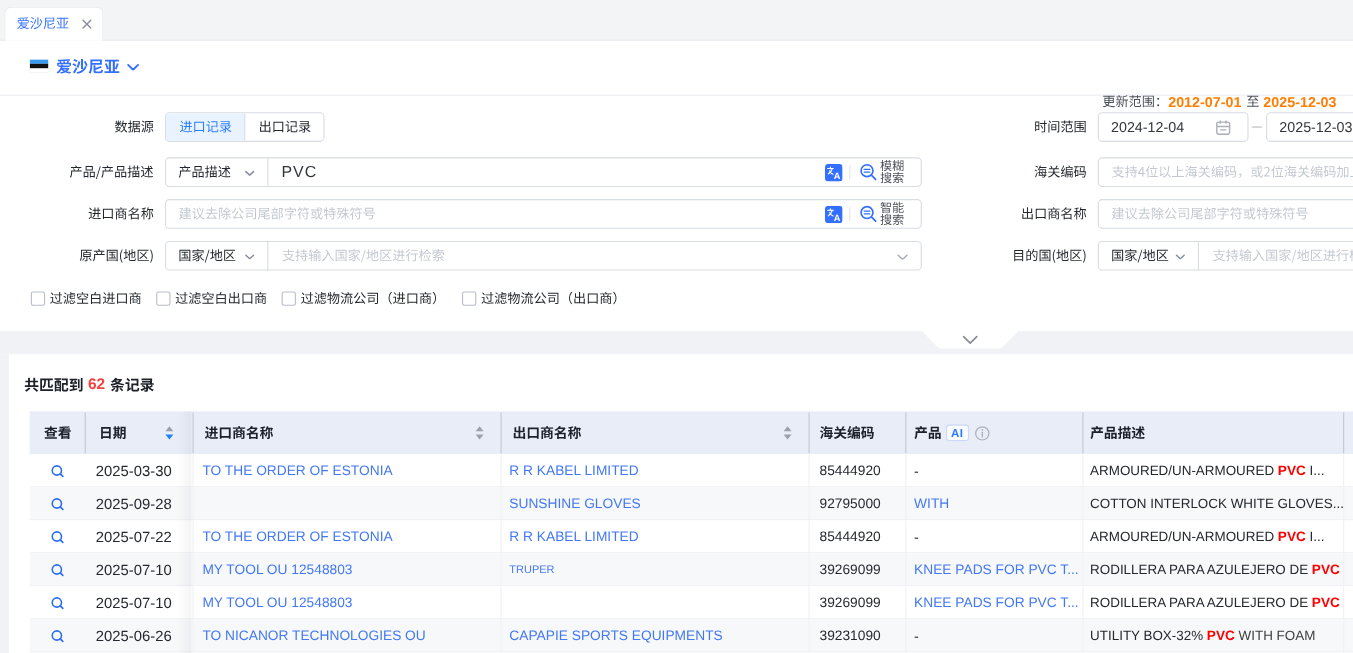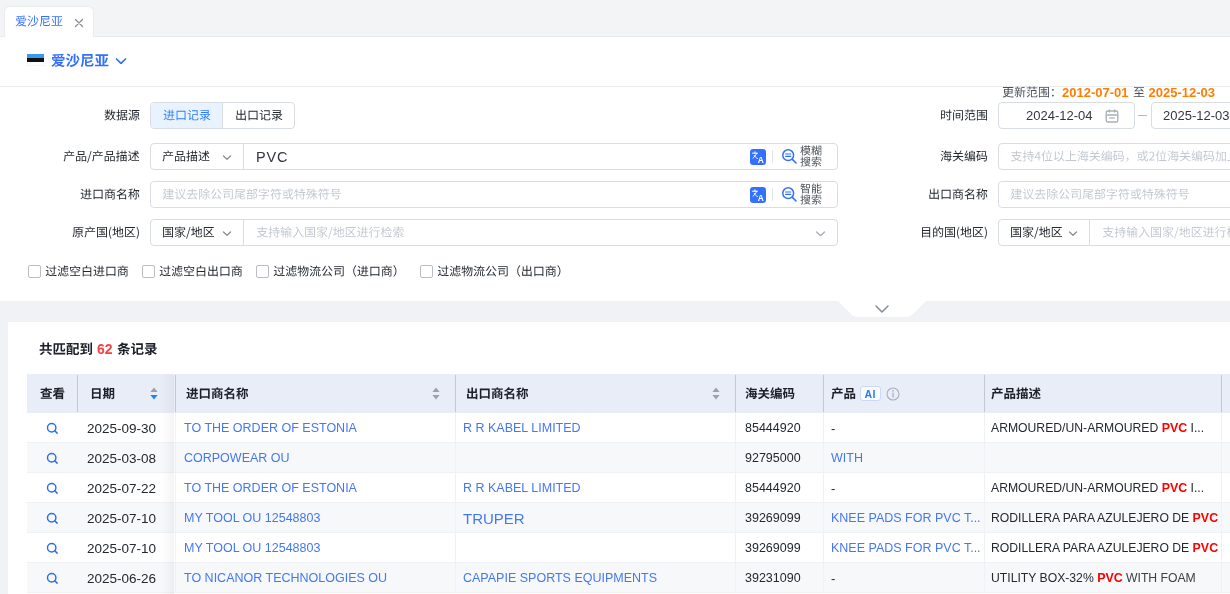--- a/index.html
+++ b/index.html
@@ -262,21 +262,21 @@
         <use href="#g400_68c0" x="1039.2"></use>
         <use href="#g400_7d22" x="1139.2"></use>
       </svg>
     </div>
     <div style="position:absolute;left:815px;top:219px;height:27px;display:flex;align-items:center;">
       <svg width="11" height="7" viewBox="0 0 11 7" style="flex:none">
         <polyline points="1.5,3 5.5,6.82 9.5,3" fill="none" stroke="#aab0ba" stroke-width="1.4" stroke-linecap="round" stroke-linejoin="round"></polyline>
       </svg>
     </div>
     <div class="abs" style="left:998px;top:102px;width:137px;height:27px;border:1px solid #d8dce3;border-radius:4px;background:#fff"></div>
-    <div style="position:absolute;left:1010px;top:102px;height:27px;display:flex;align-items:center;margin-left:16px;">
+    <div style="position:absolute;left:1010px;top:102px;height:27px;display:flex;align-items:center;">
       <span style="font-size:13px;color:#33373d;font-weight:400;white-space:pre;">2024-12-04</span>
     </div>
     <div style="position:absolute;left:1104px;top:102px;height:27px;display:flex;align-items:center;">
       <svg width="16" height="16" viewBox="0 0 16 16" style="flex:none">
         <rect x="2.2" y="3" width="11.6" height="11" rx="1.6" fill="none" stroke="#a9aeb8" stroke-width="1.3"></rect>
         <path d="M5.4 1.6v3M10.6 1.6v3M2.5 7h11" stroke="#a9aeb8" stroke-width="1.3"></path>
         <path d="M5.2 10h5.6" stroke="#a9aeb8" stroke-width="1.2"></path>
       </svg>
     </div>
     <div class="abs" style="left:1138px;top:115px;width:9px;height:1px;background:#b6bac2"></div>
@@ -417,21 +417,21 @@
         <use href="#g400_5546" x="900"></use>
         <use href="#g400_ff09" x="1000"></use>
       </svg>
     </div>
     <div class="abs" style="left:0;top:301px;width:1230px;height:21px;background:#f1f2f5"></div>
     <svg class="abs" style="left:838px;top:301px" width="88" height="16" viewBox="0 0 88 16">
       <path d="M0 0 H88 L74 14 Q72 16 69 16 H19 Q16 16 14 14 Z" fill="#fff"></path>
       <polyline points="38,5 44,11 50,5" fill="none" stroke="#868c98" stroke-width="1.5" stroke-linecap="round" stroke-linejoin="round"></polyline>
     </svg>
     <div class="abs" style="left:0;top:322px;width:8px;height:272px;background:#f1f2f5"></div>
-    <div style="position:absolute;left:39px;top:341px;height:16px;display:flex;align-items:center;">
+    <div style="position:absolute;left:22px;top:341px;height:16px;display:flex;align-items:flex-end;">
       <svg class="ct" style="width:58.0px;height:13.8px" viewBox="0 -88 430 102" fill="#1d2129">
         <use href="#g700_5171" x="0"></use>
         <use href="#g700_5339" x="100"></use>
         <use href="#g700_914d" x="200"></use>
         <use href="#g700_5230" x="300"></use>
       </svg>
       <span style="font-size:14px;color:#f53f3f;font-weight:700;white-space:pre;">62</span>
       <svg class="ct" style="width:44.5px;height:13.8px" viewBox="0 -88 330 102" fill="#1d2129">
         <use href="#g700_6761" x="30"></use>
         <use href="#g700_8bb0" x="130"></use>
@@ -530,21 +530,21 @@
     <div class="abs" style="left:823px;top:413px;width:1px;height:30px;background:#f0f1f4"></div>
     <div class="abs" style="left:984px;top:413px;width:1px;height:30px;background:#f0f1f4"></div>
     <div class="abs" style="left:1221px;top:413px;width:1px;height:30px;background:#f0f1f4"></div>
     <div style="position:absolute;left:46px;top:413px;height:30px;display:flex;align-items:center;">
       <svg width="13" height="13" viewBox="0 0 13 13">
         <circle cx="5.7" cy="5.7" r="4.2" fill="none" stroke="#2a6df5" stroke-width="1.45"></circle>
         <path d="M8.8 8.8 L11.1 11.1" stroke="#2a6df5" stroke-width="1.5" stroke-linecap="round"></path>
       </svg>
     </div>
     <div style="position:absolute;left:87px;top:413px;height:30px;display:flex;align-items:center;">
-      <span style="font-size:13.5px;color:#24292f;font-weight:400;white-space:pre;">2025-09-30</span>
+      <span style="font-size:13.5px;color:#24292f;font-weight:400;white-space:pre;">2025-03-30</span>
     </div>
     <div style="position:absolute;left:184px;top:413px;height:30px;display:flex;align-items:center;">
       <span style="font-size:12.5px;color:#4478f2;font-weight:400;white-space:pre;">TO THE ORDER OF ESTONIA</span>
     </div>
     <div style="position:absolute;left:463px;top:413px;height:30px;display:flex;align-items:center;">
       <span style="font-size:12.5px;color:#4478f2;font-weight:400;white-space:pre;">R R KABEL LIMITED</span>
     </div>
     <div style="position:absolute;left:745px;top:413px;height:30px;display:flex;align-items:center;">
       <span style="font-size:12.5px;color:#24292f;font-weight:400;white-space:pre;">85444920</span>
     </div>
@@ -563,30 +563,33 @@
     <div class="abs" style="left:823px;top:443px;width:1px;height:30px;background:#f0f1f4"></div>
     <div class="abs" style="left:984px;top:443px;width:1px;height:30px;background:#f0f1f4"></div>
     <div class="abs" style="left:1221px;top:443px;width:1px;height:30px;background:#f0f1f4"></div>
     <div style="position:absolute;left:46px;top:443px;height:30px;display:flex;align-items:center;">
       <svg width="13" height="13" viewBox="0 0 13 13">
         <circle cx="5.7" cy="5.7" r="4.2" fill="none" stroke="#2a6df5" stroke-width="1.45"></circle>
         <path d="M8.8 8.8 L11.1 11.1" stroke="#2a6df5" stroke-width="1.5" stroke-linecap="round"></path>
       </svg>
     </div>
     <div style="position:absolute;left:87px;top:443px;height:30px;display:flex;align-items:center;">
-      <span style="font-size:13.5px;color:#24292f;font-weight:400;white-space:pre;">2025-03-08</span>
-    </div>
-    <div style="position:absolute;left:184px;top:443px;height:30px;display:flex;align-items:center;">
-      <span style="font-size:12.5px;color:#4478f2;font-weight:400;white-space:pre;">CORPOWEAR OU</span>
+      <span style="font-size:13.5px;color:#24292f;font-weight:400;white-space:pre;">2025-09-28</span>
+    </div>
+    <div style="position:absolute;left:463px;top:443px;height:30px;display:flex;align-items:center;">
+      <span style="font-size:12.5px;color:#4478f2;font-weight:400;white-space:pre;">SUNSHINE GLOVES</span>
     </div>
     <div style="position:absolute;left:745px;top:443px;height:30px;display:flex;align-items:center;">
       <span style="font-size:12.5px;color:#24292f;font-weight:400;white-space:pre;">92795000</span>
     </div>
     <div style="position:absolute;left:831px;top:443px;height:30px;display:flex;align-items:center;">
       <span style="font-size:12.5px;color:#4478f2;font-weight:400;white-space:pre;">WITH</span>
+    </div>
+    <div style="position:absolute;left:991px;top:443px;height:30px;display:flex;align-items:center;">
+      <span style="font-size:12.2px;color:#24292f;font-weight:400;white-space:pre;">COTTON INTERLOCK WHITE GLOVES...</span>
     </div>
     <div class="abs" style="left:27px;top:473px;width:1203px;height:30px;background:#fff;border-bottom:1px solid #f0f1f4"></div>
     <div class="abs" style="left:175px;top:473px;width:1px;height:30px;background:#f0f1f4"></div>
     <div class="abs" style="left:455px;top:473px;width:1px;height:30px;background:#f0f1f4"></div>
     <div class="abs" style="left:735px;top:473px;width:1px;height:30px;background:#f0f1f4"></div>
     <div class="abs" style="left:823px;top:473px;width:1px;height:30px;background:#f0f1f4"></div>
     <div class="abs" style="left:984px;top:473px;width:1px;height:30px;background:#f0f1f4"></div>
     <div class="abs" style="left:1221px;top:473px;width:1px;height:30px;background:#f0f1f4"></div>
     <div style="position:absolute;left:46px;top:473px;height:30px;display:flex;align-items:center;">
       <svg width="13" height="13" viewBox="0 0 13 13">
@@ -627,21 +630,21 @@
         <path d="M8.8 8.8 L11.1 11.1" stroke="#2a6df5" stroke-width="1.5" stroke-linecap="round"></path>
       </svg>
     </div>
     <div style="position:absolute;left:87px;top:503px;height:30px;display:flex;align-items:center;">
       <span style="font-size:13.5px;color:#24292f;font-weight:400;white-space:pre;">2025-07-10</span>
     </div>
     <div style="position:absolute;left:184px;top:503px;height:30px;display:flex;align-items:center;">
       <span style="font-size:12.5px;color:#4478f2;font-weight:400;white-space:pre;">MY TOOL OU 12548803</span>
     </div>
     <div style="position:absolute;left:463px;top:503px;height:30px;display:flex;align-items:center;">
-      <span style="font-size:15px;color:#4478f2;font-weight:400;white-space:pre;text-align:center;">TRUPER</span>
+      <span style="font-size:10px;color:#4478f2;font-weight:400;white-space:pre;text-align:center;">TRUPER</span>
     </div>
     <div style="position:absolute;left:745px;top:503px;height:30px;display:flex;align-items:center;">
       <span style="font-size:12.5px;color:#24292f;font-weight:400;white-space:pre;">39269099</span>
     </div>
     <div style="position:absolute;left:831px;top:503px;height:30px;display:flex;align-items:center;">
       <span style="font-size:12.5px;color:#4478f2;font-weight:400;white-space:pre;">KNEE PADS FOR PVC T...</span>
     </div>
     <div style="position:absolute;left:991px;top:503px;height:30px;display:flex;align-items:center;">
       <span style="font-size:12.2px;color:#24292f;font-weight:400;white-space:pre;">RODILLERA PARA AZULEJERO DE </span>
       <span style="font-size:12.4px;color:#fe0000;font-weight:700;white-space:pre;">PVC</span>

